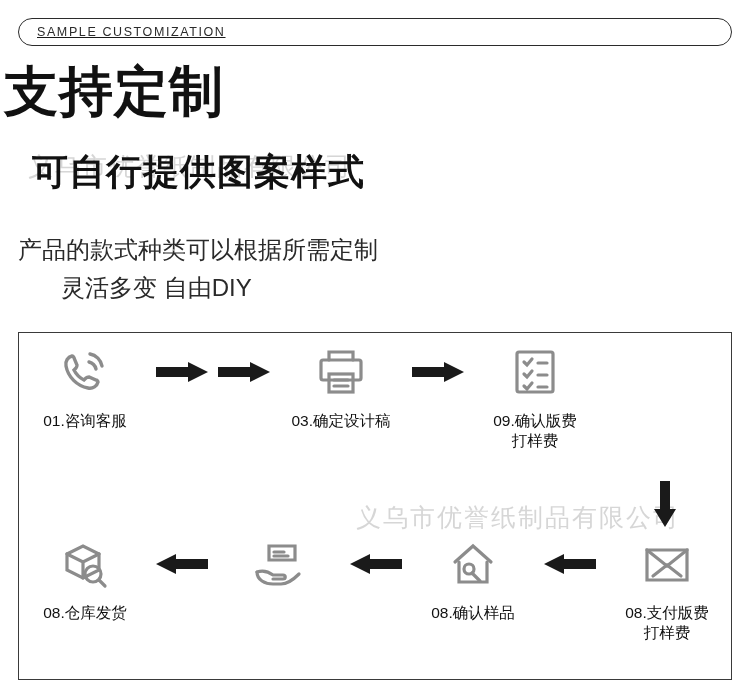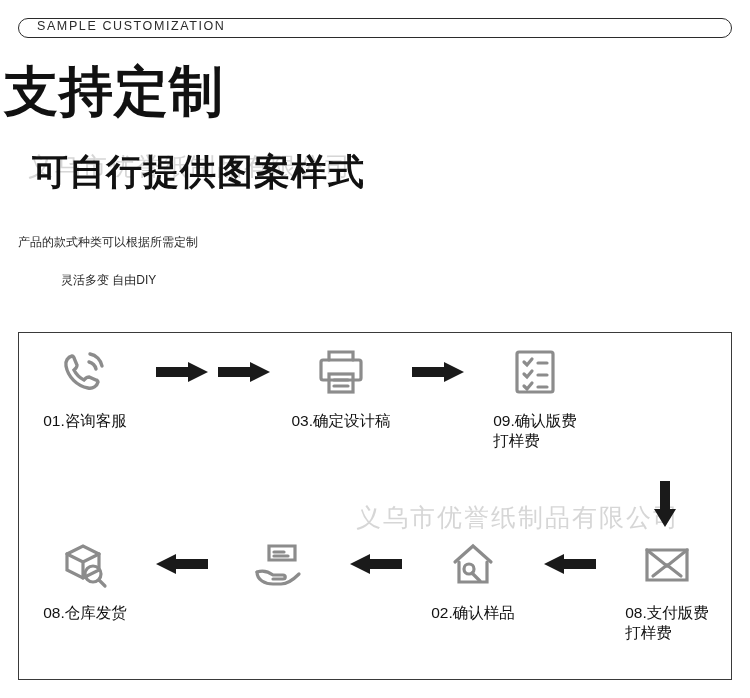--- a/index.html
+++ b/index.html
@@ -13,25 +13,26 @@
     position: relative;
     overflow: hidden;
   }
 
   
   .badge-wrap {
     position: absolute;
     left: 18px;
     top: 18px;
     width: 714px;
-    height: 20px;
+    height: 28px;
     border: 1.5px solid #2b2b2b;
     border-radius: 14px;
     display: flex;
-    align-items: flex-start;
+    align-items: center;
+    text-decoration: underline;
   }
   .badge-text {
     font-size: 12.5px;
     letter-spacing: 1.6px;
     padding-left: 18px;
     color: #2b2b2b;
     font-weight: 400;
     white-space: nowrap;
   }
 
@@ -53,21 +54,21 @@
   .headline-2 {
     top: 142px;
     font-size: 36px;
     line-height: 60px;
     margin-left: 28px;
   }
 
   .subline {
     position: absolute;
     left: 18px;
-    font-size: 12px;
+    font-size: 24px;
     color: #2a2a2a;
     white-space: nowrap;
   }
   .subline-1 { top: 234px; }
   .subline-2 { top: 272px; margin-left: 43px; }
 
   
   .watermark {
     position: absolute;
     color: rgba(120,120,120,0.30);
@@ -110,21 +111,21 @@
   .step .icon {
     height: 62px;
     display: flex;
     align-items: center;
     justify-content: center;
   }
   .step .label {
     margin-top: 8px;
     font-size: 15.5px;
     line-height: 20px;
-    text-align: left;
+    text-align: center;
     color: #111;
     white-space: pre-line;
   }
 
   .arrow-cell {
     width: 62px;
     display: flex;
     align-items: center;
     justify-content: center;
     height: 62px;
@@ -279,21 +280,21 @@
       <span class="icon">
         <svg width="56" height="56" viewBox="0 0 56 56">
           <g fill="none" stroke="#8c8c8c" stroke-width="3.2" stroke-linecap="round">
             <path d="M10 26L28 10l18 16"></path>
             <path d="M14 26v20h28V26"></path>
             <circle cx="24" cy="33" r="5"></circle>
             <path d="M27 37l8 8M32 42l3 3"></path>
           </g>
         </svg>
       </span>
-      <span class="label">02.确认样品</span>
+      <span class="label">08.确认样品</span>
     </div>
 
     <div class="arrow-cell">
       <svg width="52" height="22" viewBox="0 0 52 22">
         <polygon points="52,6 20,6 20,1 0,11 20,21 20,16 52,16" fill="#1a1a1a"></polygon>
       </svg>
     </div>
 
     <div class="step">
       <span class="icon">

